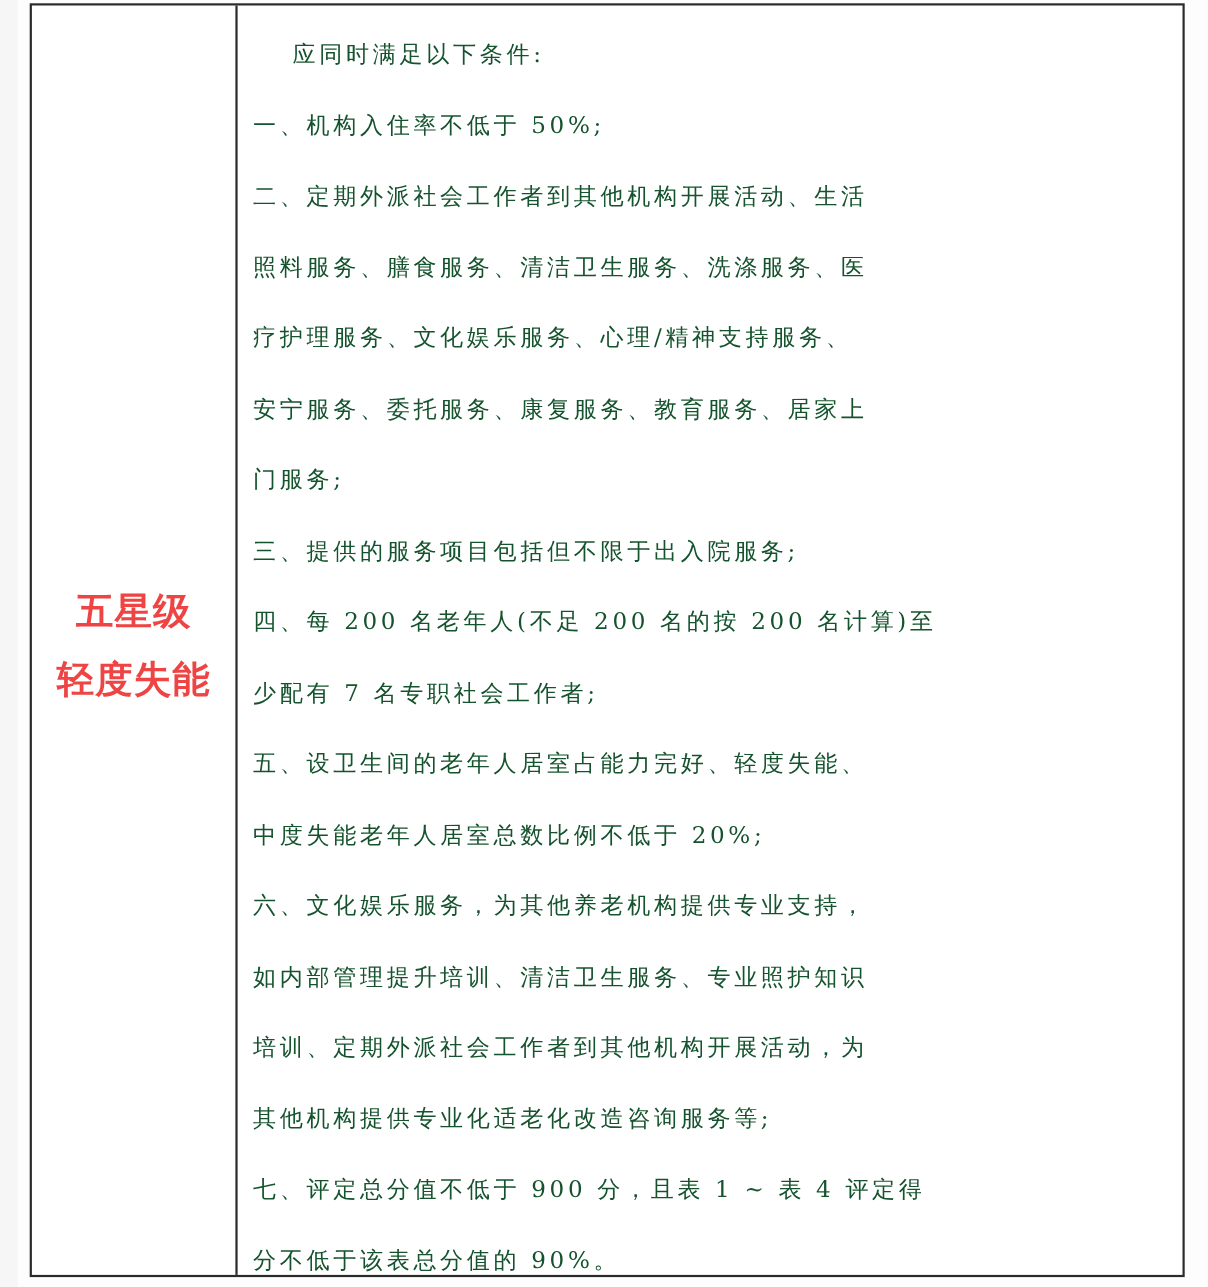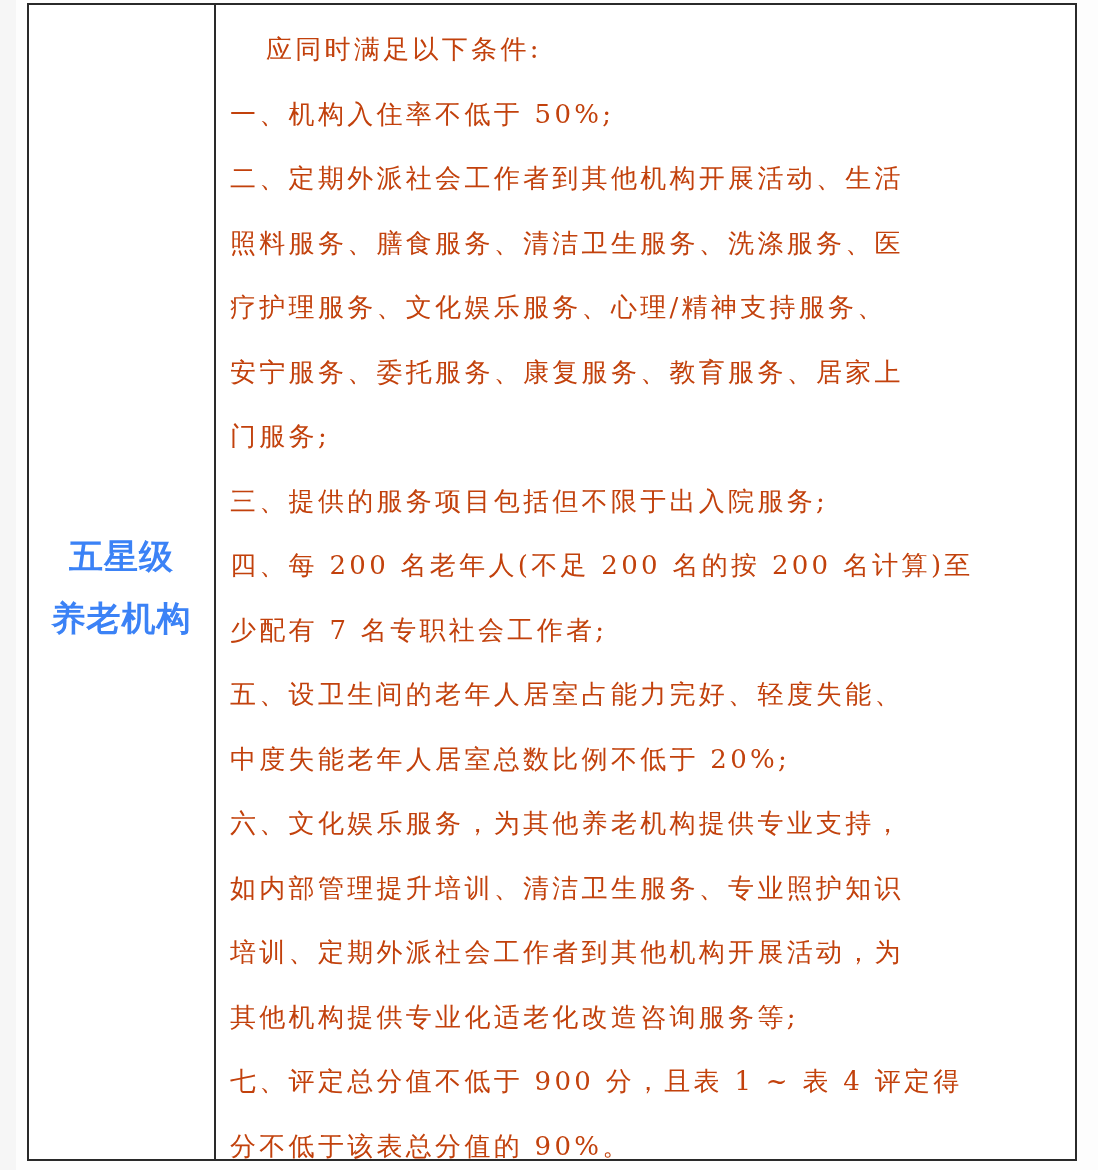--- a/index.html
+++ b/index.html
@@ -43,49 +43,49 @@
       justify-content: center;
       box-sizing: border-box;
       padding-top: 10px;
     }
     .label-line {
       font-family: "DejaVu Sans", "Liberation Sans", sans-serif;
       font-weight: bold;
       font-size: 34px;
       line-height: 62px;
       letter-spacing: 1px;
-      color: #3b82f6;
+      color: #ef4444;
       white-space: nowrap;
     }
     .content-cell {
       flex: 1;
       padding: 12px 10px 0 14px;
       box-sizing: border-box;
     }
     .line {
-      font-size: 26px;
+      font-size: 21px;
       line-height: 64.5px;
       height: 64.5px;
       white-space: nowrap;
       letter-spacing: 3.3px;
-      color: #c2410c;
+      color: #14532d;
     }
     .line.intro {
       padding-left: 36px;
     }
   </style>
 </head>
 <body>
 
 <div class="page"></div>
 
 <div class="table">
   <div class="label-cell">
     <div class="label-line">五星级</div>
-    <div class="label-line">养老机构</div>
+    <div class="label-line">轻度失能</div>
   </div>
   <div class="content-cell">
     <div class="line intro">应同时满足以下条件:</div>
     <div class="line">一、机构入住率不低于 50%;</div>
     <div class="line">二、定期外派社会工作者到其他机构开展活动、生活</div>
     <div class="line">照料服务、膳食服务、清洁卫生服务、洗涤服务、医</div>
     <div class="line">疗护理服务、文化娱乐服务、心理/精神支持服务、</div>
     <div class="line">安宁服务、委托服务、康复服务、教育服务、居家上</div>
     <div class="line">门服务;</div>
     <div class="line">三、提供的服务项目包括但不限于出入院服务;</div>

